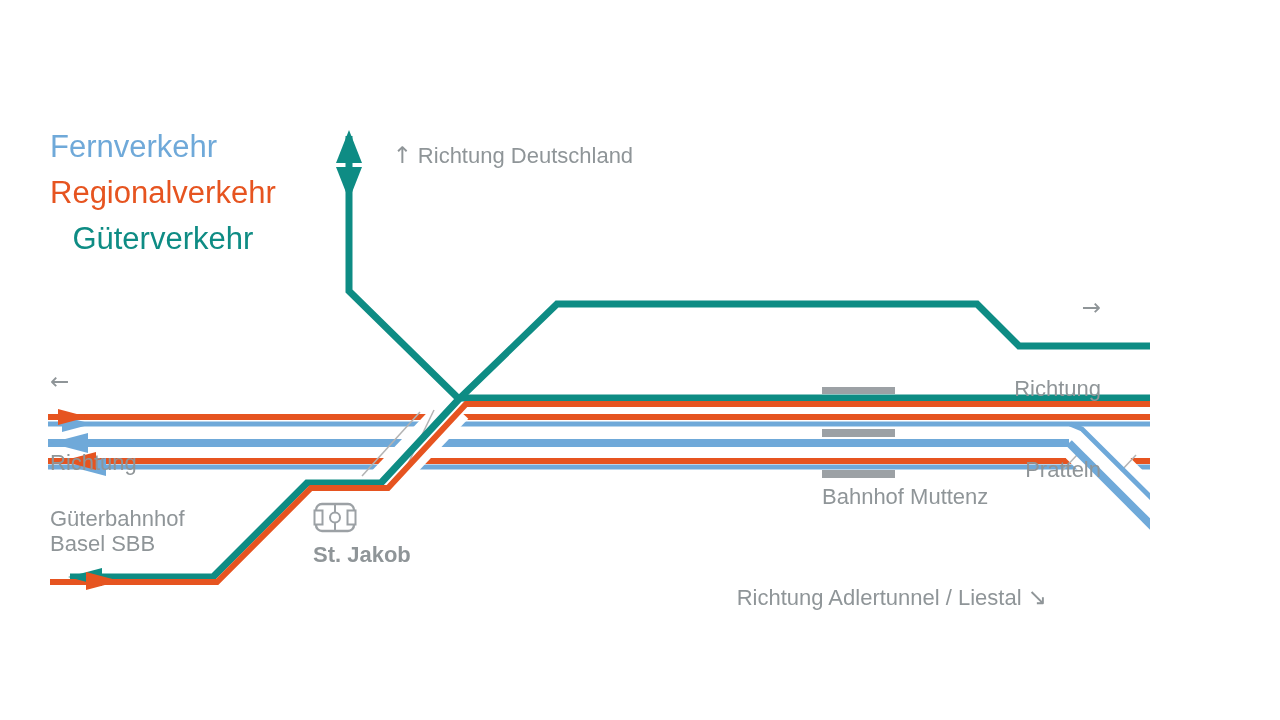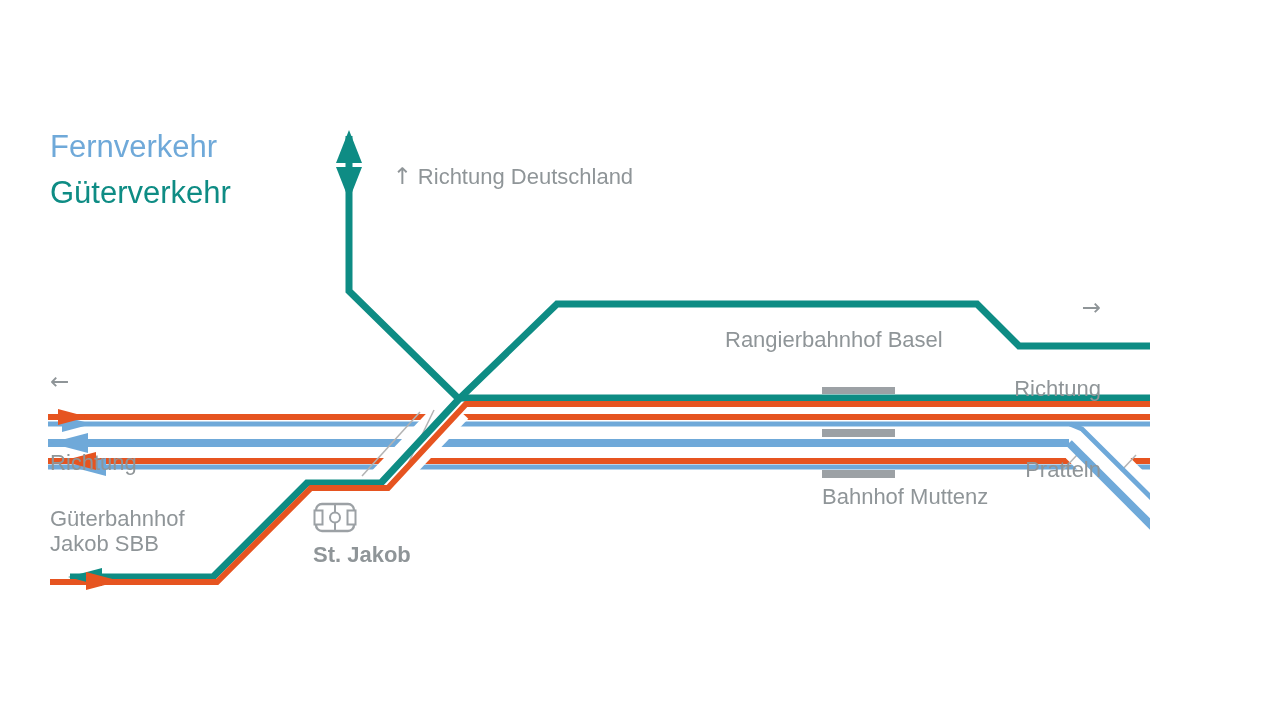--- a/index.html
+++ b/index.html
@@ -90,38 +90,41 @@
       <rect x="316" y="504" width="38" height="27" rx="6" stroke-width="2.4" fill="none" class="stroke-icon"></rect>
       <path d="M335 505 V530" stroke-width="2" class="stroke-icon"></path>
       <circle cx="335" cy="517.5" r="5" fill="#ffffff" stroke-width="2" class="stroke-icon"></circle>
       <rect x="314.5" y="510.5" width="8" height="14" fill="#ffffff" stroke-width="2" class="stroke-icon"></rect>
       <rect x="347.5" y="510.5" width="8" height="14" fill="#ffffff" stroke-width="2" class="stroke-icon"></rect>
     </g>
   </svg>
 
   <div class="legend">
     <div class="i0">Fernverkehr</div>
+    <div class="i1">Regionalverkehr</div>
     <div class="i2">Güterverkehr</div>
   </div>
 
-  <div class="lbl" style="left:368px;top:136px;">
+  <div class="lbl" style="left:368px;top:115px;">
     <span class="arrowglyph">↑</span><span> </span><span>Richtung Deutschland</span>
   </div>
 
   <div class="lbl right" style="right:49px;top:240px;">
     <div class="arrowglyph">→</div>
     <div>Richtung</div>
     <div>Pratteln</div>
   </div>
 
   <div class="lbl" style="left:50px;top:314px;">
     <div class="arrowglyph">←</div>
     <div>Richtung</div>
-    <div>Jakob SBB</div>
+    <div>Basel SBB</div>
   </div>
 
+  <div class="lbl" style="right:103px;top:557px;">
+    <span>Richtung Adlertunnel / Liestal</span><span> </span><span class="arrowglyph">↘</span>
+  </div>
 
-  <div class="lbl" style="left:725px;top:326px;">Rangierbahnhof Basel</div>
   <div class="lbl" style="left:822px;top:483px;">Bahnhof Muttenz</div>
   <div class="lbl" style="left:50px;top:505px;">Güterbahnhof</div>
   <div class="lbl" style="left:313px;top:541px;font-weight:bold;">St. Jakob</div>
 
 </div>
 
 </body></html>

